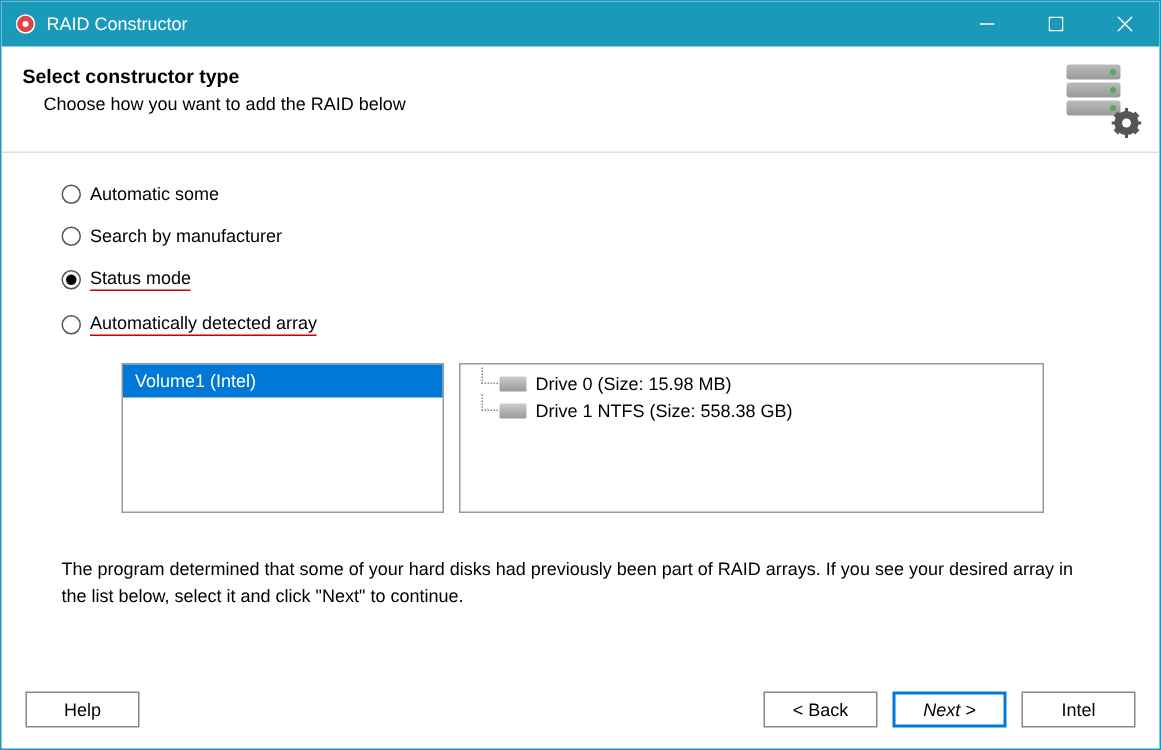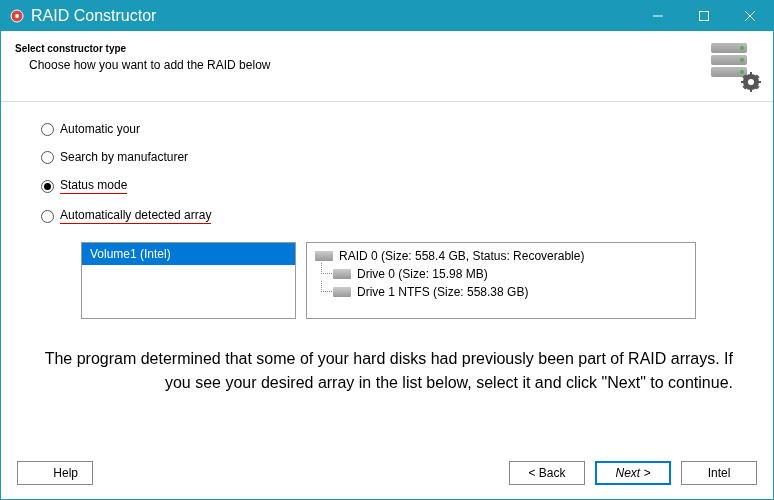--- a/index.html
+++ b/index.html
@@ -1,60 +1,60 @@
 <!DOCTYPE html>
 <html><head>
   <meta charset="utf-8">
   <style>
     * { box-sizing: border-box; margin: 0; padding: 0; }
     body { font-family: "Segoe UI", Tahoma, sans-serif; font-size: 12px; color: #000; background: #fff; width: 774px; height: 500px; overflow: hidden; border: 1px solid #1a99b8; display: flex; flex-direction: column; }
     
     .titlebar { background: #1a99b8; height: 30px; display: flex; align-items: center; padding: 0 0 0 8px; color: #fff; }
     .titlebar-icon { width: 16px; height: 16px; margin-right: 6px; display: flex; align-items: center; justify-content: center; }
-    .titlebar-title { flex: 1; font-size: 16px; }
+    .titlebar-title { flex: 1; font-size: 12px; }
     .titlebar-controls { display: flex; height: 100%; }
     .titlebar-btn { width: 46px; height: 100%; display: flex; align-items: center; justify-content: center; cursor: pointer; }
     .titlebar-btn svg { stroke: #fff; stroke-width: 1; fill: none; }
     
     .header { padding: 12px 14px 10px 14px; display: flex; align-items: flex-start; border-bottom: 1px solid #ddd; }
     .header-text { flex: 1; }
-    .header-title { font-weight: bold; font-size: 10px; margin-bottom: 4px; }
+    .header-title { font-weight: bold; font-size: 13px; margin-bottom: 4px; }
     .header-subtitle { font-size: 12px; margin-left: 14px; }
     .header-icon { width: 48px; height: 48px; margin-left: 10px; position: relative; }
     .disk-stack { display: flex; flex-direction: column; gap: 2px; }
     .disk { width: 36px; height: 10px; background: linear-gradient(#bbb,#999); border-radius: 2px; position: relative; }
     .disk::after { content: ""; position: absolute; right: 3px; top: 3px; width: 4px; height: 4px; background: #5a5; border-radius: 50%; }
     .gear-overlay { position: absolute; right: -2px; bottom: -4px; }
     
     .content { flex: 1; padding: 20px 40px 10px 40px; overflow: auto; }
     .radio-group { margin-bottom: 18px; }
     .radio-item { display: flex; align-items: center; margin-bottom: 14px; cursor: pointer; }
     .radio { width: 13px; height: 13px; border: 1px solid #555; border-radius: 50%; margin-right: 6px; display: flex; align-items: center; justify-content: center; background: #fff; }
     .radio.checked::after { content: ""; width: 7px; height: 7px; background: #000; border-radius: 50%; }
     .radio-label { font-size: 12px; }
     .underline-red { border-bottom: 1.5px solid #c00; padding-bottom: 1px; }
     
     .panels { display: flex; gap: 10px; margin: 0 0 0 40px; }
-    .panel { border: 1px solid #999; background: #fff; height: 77px; }
+    .panel { border: 1px solid #999; background: #fff; height: 100px; }
     .panel-left { width: 215px; }
     .panel-right { width: 390px; padding: 6px 8px; }
     .volume-item { background: #0078d7; color: #fff; padding: 4px 8px; font-size: 12px; cursor: pointer; }
     .tree-item { display: flex; align-items: center; font-size: 12px; margin-bottom: 4px; }
     .tree-child { margin-left: 18px; position: relative; }
     .tree-child::before { content: ""; position: absolute; left: -12px; top: -4px; width: 10px; height: 10px; border-left: 1px dotted #888; border-bottom: 1px dotted #888; }
     .disk-icon { width: 18px; height: 10px; background: linear-gradient(#ccc,#999); border-radius: 1px; margin-right: 6px; flex-shrink: 0; }
     
-    .description { margin: 28px 0 0 0; font-size: 16px; line-height: 1.5; text-align: right; }
+    .description { margin: 28px 0 0 0; font-size: 12px; line-height: 1.5; }
     
     .footer { padding: 14px 16px; display: flex; align-items: center; }
     .footer-spacer { flex: 1; }
     .btn { min-width: 76px; height: 24px; border: 1px solid #888; background: #fff; font-size: 12px; font-family: inherit; cursor: pointer; padding: 0 14px; }
     .btn.primary { border: 2px solid #0078d7; font-style: italic; }
     .footer .btn + .btn { margin-left: 10px; }
-    .btn-help { min-width: 76px; text-align: right; }
+    .btn-help { min-width: 76px; }
   </style>
 </head>
 <body>
 
 <div class="titlebar">
   <div class="titlebar-icon">
     <svg width="16" height="16" viewBox="0 0 16 16">
         <circle cx="8" cy="8" r="6" fill="#d44" stroke="#fff"></circle>
         <circle cx="8" cy="8" r="2" fill="#fff"></circle>
       </svg>
@@ -107,45 +107,41 @@
           </g>
         </svg>
     </div>
   </div>
 </div>
 
 <div class="content">
   <div class="radio-group">
     <label class="radio-item">
       <span class="radio"></span>
-      <span class="radio-label">Automatic your</span>
+      <span class="radio-label">Automatic some</span>
     </label>
     <label class="radio-item">
       <span class="radio"></span>
       <span class="radio-label">Search by manufacturer</span>
     </label>
     <label class="radio-item">
       <span class="radio checked"></span>
       <span class="radio-label underline-red">Status mode</span>
     </label>
     <label class="radio-item">
       <span class="radio"></span>
       <span class="radio-label underline-red">Automatically detected array</span>
     </label>
   </div>
 
   <div class="panels">
     <div class="panel panel-left">
       <div class="volume-item">Volume1 (Intel)</div>
     </div>
     <div class="panel panel-right">
-      <div class="tree-item">
-        <span class="disk-icon"></span>
-        <span>RAID 0 (Size: 558.4 GB, Status: Recoverable)</span>
-      </div>
       <div class="tree-item tree-child">
         <span class="disk-icon"></span>
         <span>Drive 0 (Size: 15.98 MB)</span>
       </div>
       <div class="tree-item tree-child">
         <span class="disk-icon"></span>
         <span>Drive 1 NTFS (Size: 558.38 GB)</span>
       </div>
     </div>
   </div>

